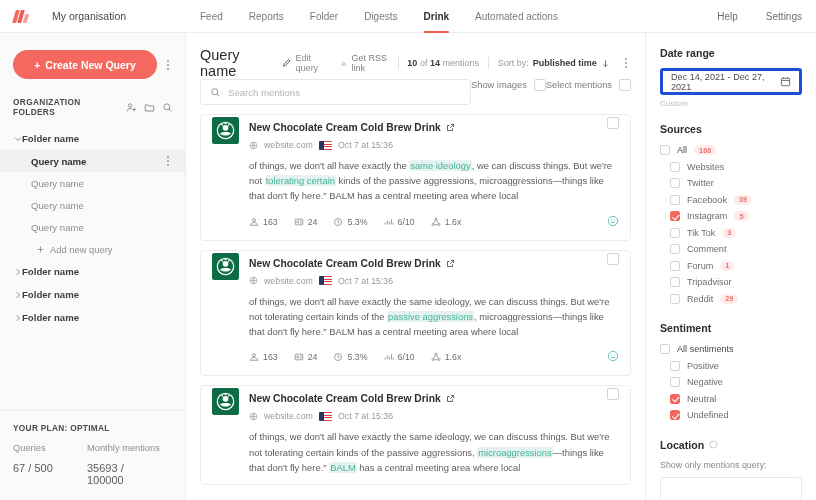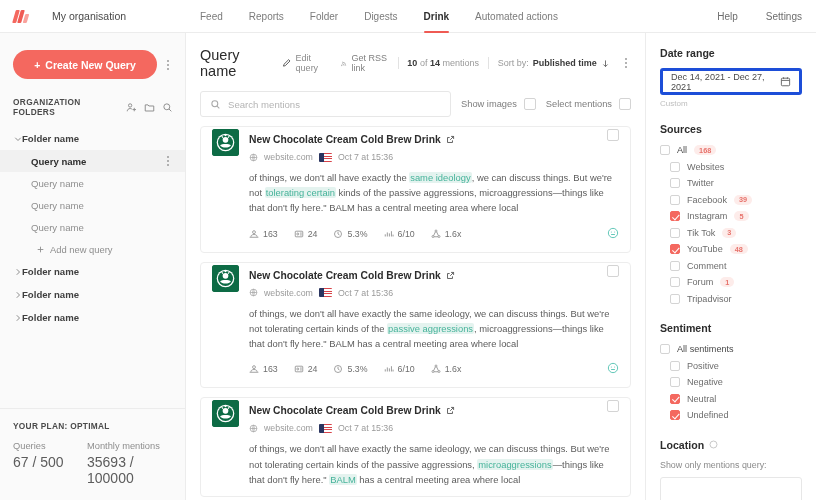--- a/index.html
+++ b/index.html
@@ -90,38 +90,38 @@
   .addq-label { font-size: 9.4px; color: #8e8e8e; }
 
   .plan {
     position: absolute; left: 0; right: 0; bottom: 0; padding: 12px 13px 14px;
     border-top: 1px solid #ececec; background: #fafafa;
   }
   .plan-title { font-size: 8.3px; font-weight: 700; letter-spacing: .3px; color: #4a4a4a; }
   .plan-grid { display: flex; margin-top: 10px; }
   .plan-col { width: 74px; }
   .plan-k { font-size: 9.3px; color: #8e8e8e; }
-  .plan-v { font-size: 14px; color: #5c5c5c; margin-top: 3px; }
+  .plan-v { font-size: 11px; color: #5c5c5c; margin-top: 9px; }
 
   
   .main { flex: 1; min-width: 0; background: #fff; display: flex; flex-direction: column; padding: 0 14px; }
   .main-head { display: flex; align-items: center; padding: 14px 0 0; gap: 8px; }
   .page-title { font-size: 14.5px; color: #2b2b2b; font-weight: 400; }
   .edit-query { display: flex; align-items: center; gap: 4px; cursor: pointer; }
   .edit-label { font-size: 9px; color: #8a8a8a; }
   .head-right { margin-left: auto; display: flex; align-items: center; gap: 9px; }
   .rss { display: flex; align-items: center; gap: 4px; cursor: pointer; font-size: 9px; color: #7f7f7f; }
   .vsep { width: 1px; height: 12px; background: #e2e2e2; }
   .mcount { font-size: 9px; color: #9a9a9a; white-space: nowrap; }
   .mcount b { color: #3a3a3a; font-weight: 700; }
   .sortby { font-size: 9px; color: #9a9a9a; display: flex; align-items: center; gap: 4px; cursor: pointer; white-space: nowrap; }
   .sortby b { color: #3a3a3a; font-weight: 700; }
   .head-kebab { margin-left: 2px; }
 
-  .searchbar { display: flex; align-items: center; margin-top: 12px; gap: 10px; }
+  .searchbar { display: flex; align-items: flex-start; margin-top: 0; }
   .search {
     flex: 1; height: 26px; border: 1px solid #e7e7e7; border-radius: 3px; background: #fff;
     display: flex; align-items: center; gap: 7px; padding: 0 9px;
   }
   .search input {
     border: none; outline: none; font-size: 9.6px; color: #444; flex: 1;
     font-family: "Liberation Sans", sans-serif; background: transparent;
   }
   .search input::placeholder { color: #b4b4b4; }
   .toggle { display: flex; align-items: center; gap: 7px; }
@@ -615,36 +615,36 @@
               <span class="cb checked"></span>
               <span class="opt-label">Instagram</span>
               <span class="badge">5</span>
             </div>
             <div class="opt indent">
               <span class="cb"></span>
               <span class="opt-label">Tik Tok</span>
               <span class="badge">3</span>
             </div>
             <div class="opt indent">
-              <span class="cb checked"></span>
-              <span class="opt-label">YouTube</span>
-              <span class="badge">48</span>
-            </div>
-            <div class="opt indent">
               <span class="cb"></span>
               <span class="opt-label">Comment</span>
             </div>
             <div class="opt indent">
               <span class="cb"></span>
               <span class="opt-label">Forum</span>
               <span class="badge">1</span>
             </div>
             <div class="opt indent">
               <span class="cb"></span>
               <span class="opt-label">Tripadvisor</span>
+            </div>
+            <div class="opt indent">
+              <span class="cb"></span>
+              <span class="opt-label">Reddit</span>
+              <span class="badge">29</span>
             </div>
           </div>
       </div>
 
       <div class="sec">
         <div class="sec-title">Sentiment</div>
         <div style="margin-top:7px" id="sentiment-list">
             <div class="opt top">
               <span class="cb"></span>
               <span class="opt-label">All sentiments</span>

